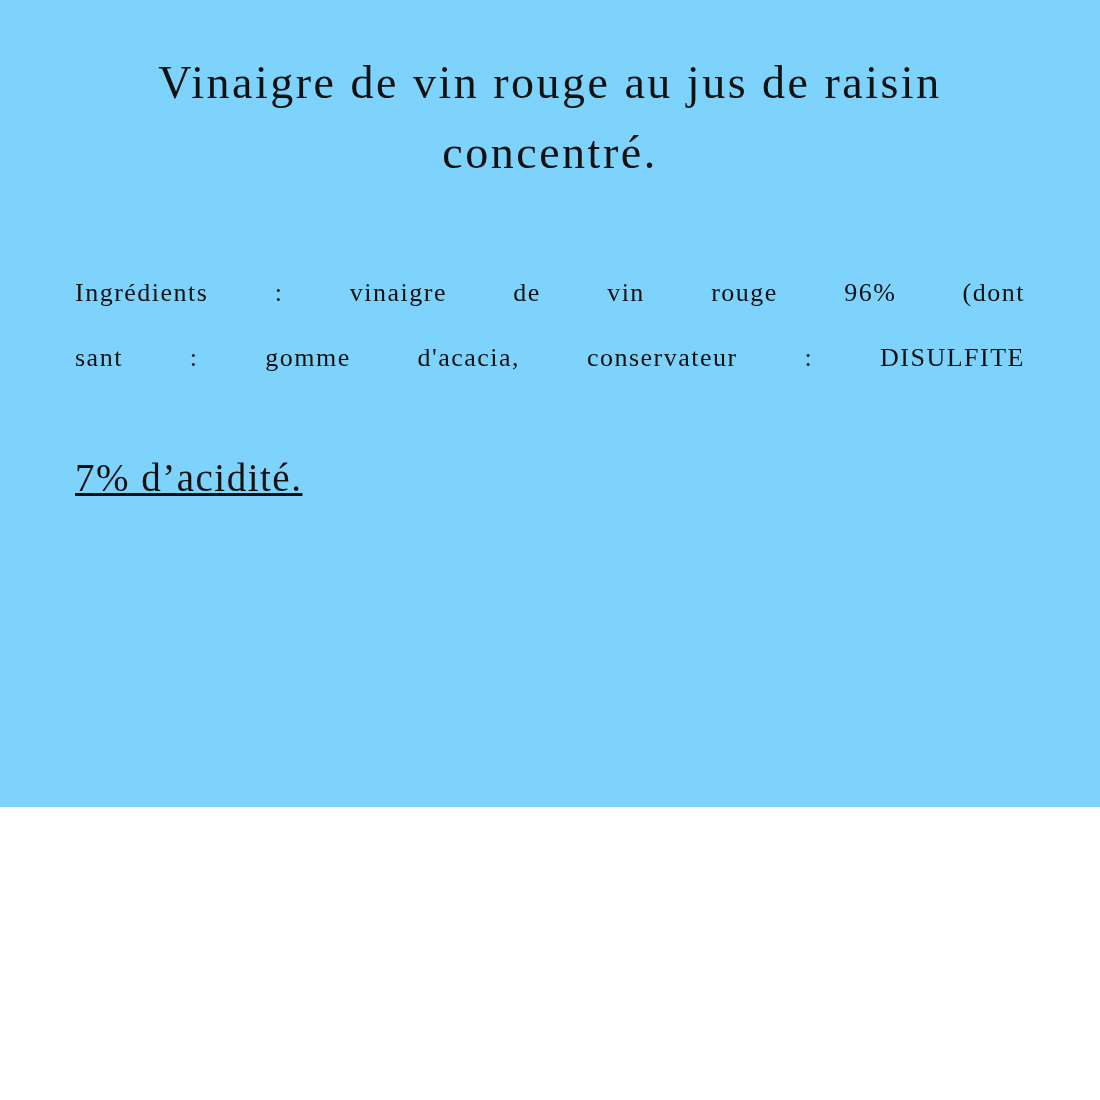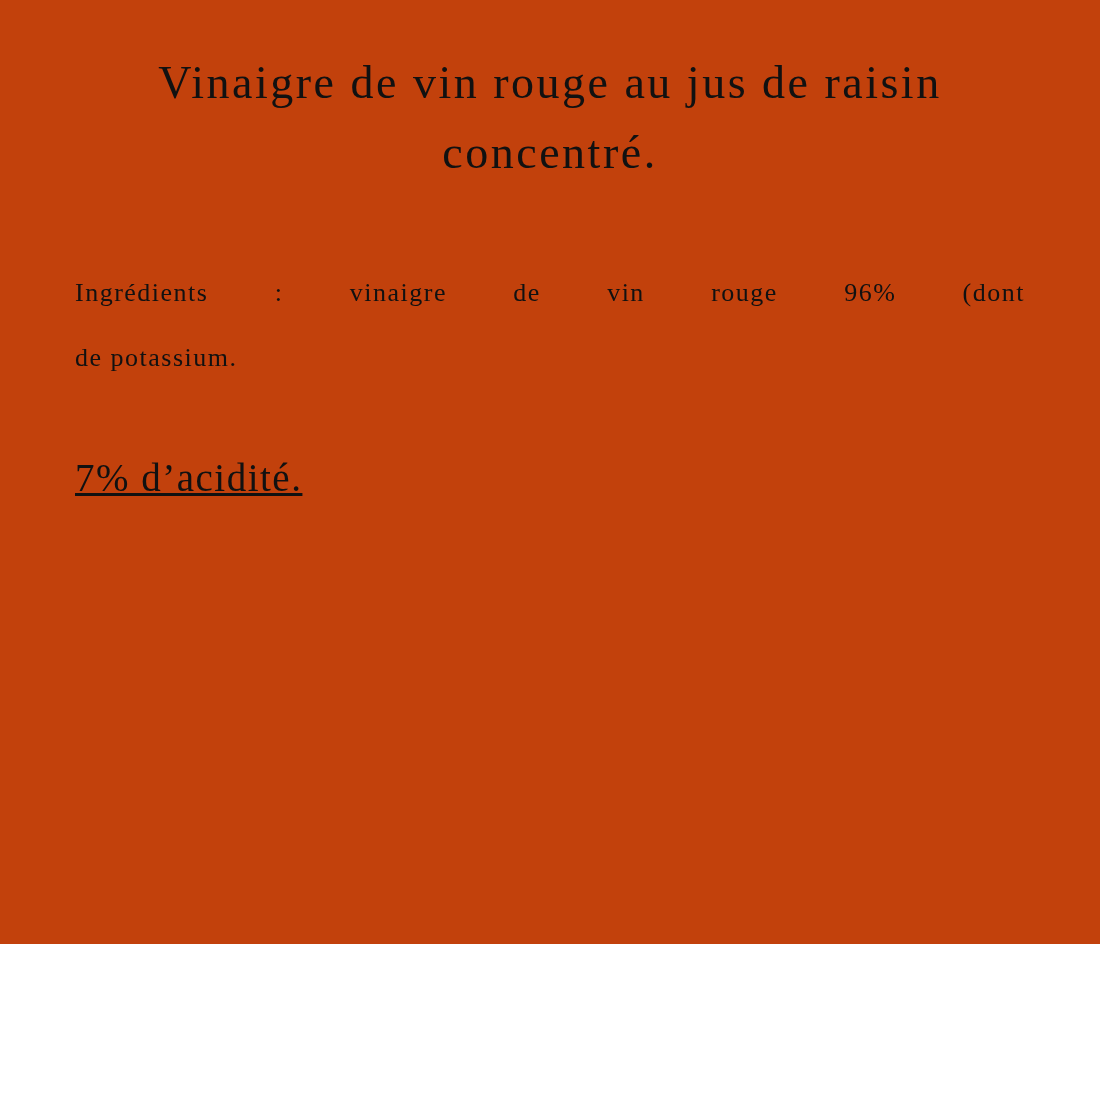--- a/index.html
+++ b/index.html
@@ -9,23 +9,23 @@
   }
   body {
     width: 1100px;
     height: 1100px;
     overflow: hidden;
     font-family: "Liberation Serif", "DejaVu Serif", serif;
     color: #111111;
   }
   .label-card {
     width: 1100px;
-    height: 944px;
+    height: 807px;
     box-sizing: border-box;
-    background: #c2410c;
+    background: #7dd3fc;
   }
   .product-title {
     margin: 0 auto;
     padding-top: 48px;
     max-width: 920px;
     font-size: 46px;
     font-weight: 400;
     line-height: 70px;
     letter-spacing: 2.5px;
     text-align: center;
@@ -56,17 +56,17 @@
   }
 </style>
 </head>
 <body>
 
 <div class="label-card">
   <h1 class="product-title">Vinaigre de vin rouge au jus de raisin concentré.</h1>
 
   <div class="ingredients">
     <div class="line just">Ingrédients : vinaigre de vin rouge 96% (dont</div>
-    <div class="line">de potassium.</div>
+    <div class="line just">sant : gomme d'acacia, conservateur : DISULFITE</div>
   </div>
 
   <div class="acidity">7% d’acidité.</div>
 </div>
 
 </body></html>

